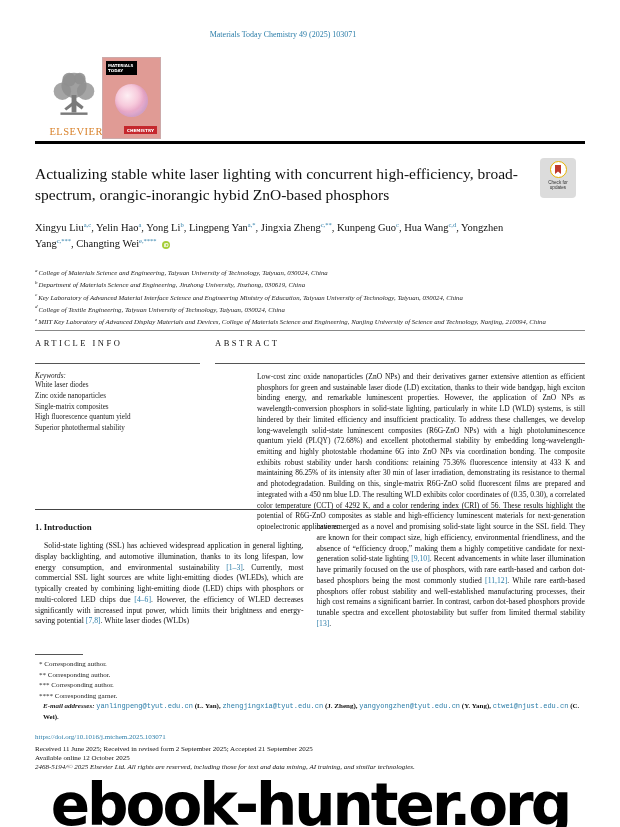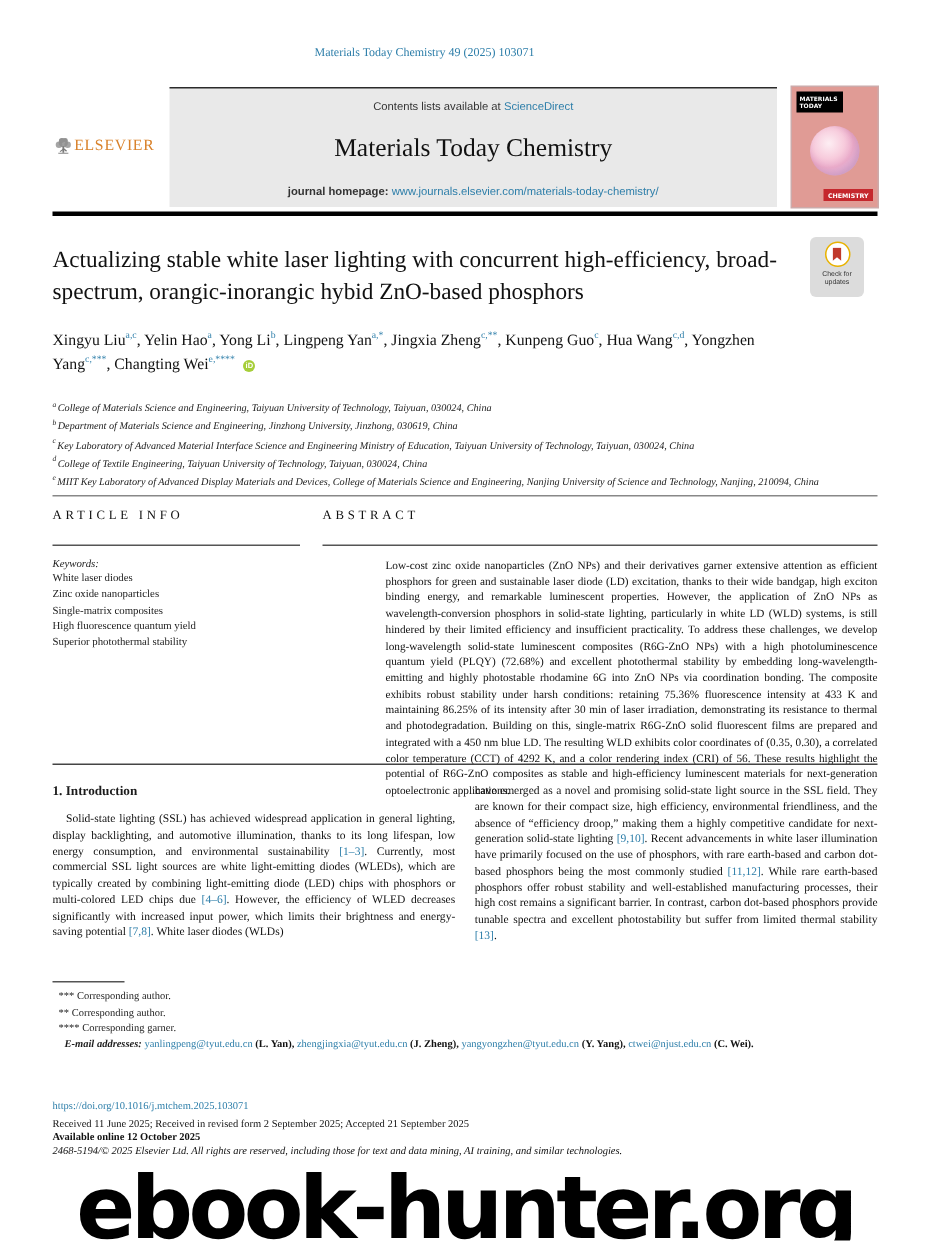--- a/index.html
+++ b/index.html
@@ -10,21 +10,21 @@
   }
   .abs{position:absolute;}
   a,.link{color:#2d7ea9;text-decoration:none;}
   .cite{color:#2d7ea9;}
 
   
   .cite-header{top:30px;left:0;width:566px;text-align:center;font-size:8px;color:#2d7ea9;}
 
   
   .masthead{top:58px;left:35px;width:550px;height:80px;display:flex;align-items:stretch;}
-  .pub-block{width:68px;display:flex;flex-direction:row;align-items:center;justify-content:flex-end;padding-bottom:1px;}
+  .pub-block{width:68px;display:flex;flex-direction:column;align-items:flex-end;justify-content:flex-end;padding-bottom:1px;}
   .pub-name{font-size:10.5px;letter-spacing:.5px;color:#d9822b;font-family:"Liberation Serif",serif;}
   .mast-center{flex:1;margin:0 10px;background:#e9e9e9;border-top:1.5px solid #2b2b2b;
     display:flex;flex-direction:column;align-items:center;justify-content:space-between;
     padding:7px 4px 6px 4px;}
   .contents-line{font-size:7.5px;font-family:"Liberation Sans",sans-serif;color:#333;}
   .journal-title{font-size:17px;color:#111;}
   .homepage-line{font-size:7.5px;font-family:"Liberation Sans",sans-serif;color:#333;}
   .homepage-label{font-weight:bold;}
   .cover{width:57px;height:80px;position:relative;background:#e09b95;box-shadow:0 0 0 1px #caa;}
   .cover-brand{position:absolute;top:3px;left:3px;width:27px;background:#000;color:#fff;
@@ -71,26 +71,26 @@
   .sec-head{font-size:8.8px;font-weight:bold;margin-bottom:9px;}
   .body-par{font-size:7.7px;line-height:1.4;text-align:justify;color:#111;}
   .indent{text-indent:9px;}
 
   
   .footnotes{top:654px;left:35px;width:550px;}
   .fn-rule{width:48px;border-top:1px solid #555;margin-bottom:4px;}
   .note{font-size:7px;line-height:1.5;padding-left:4px;}
   .email-line{font-size:7px;line-height:1.5;padding-left:8px;}
   .email-label{font-style:italic;font-weight:bold;}
-  .email-addr{color:#2d7ea9;}
+  .email-addr{color:#2d7ea9;font-family:Liberation Mono, monospace;}
   .email-name{color:#111;font-weight:bold;}
 
   .doi{top:733px;left:35px;font-size:7px;color:#2d7ea9;}
   .imprint1{top:745px;left:35px;font-size:7px;color:#111;}
-  .imprint2{top:754px;left:35px;font-size:7px;color:#111;font-weight:bold;}
+  .imprint2{top:754px;left:35px;font-size:7px;color:#111;}
   .imprint3{top:763px;left:35px;font-size:7px;color:#111;font-style:italic;}
 
   .watermark{bottom:-7px;left:0;width:620px;text-align:center;
     font-family:"DejaVu Sans",sans-serif;font-weight:bold;font-size:58px;letter-spacing:-3px;
     color:#000;line-height:1;}
 
   
   .tree{width:58px;height:58px;}
 </style>
 </head>
@@ -108,25 +108,20 @@
         <circle cx="25" cy="12" r="7" opacity=".9"></circle>
         <circle cx="36" cy="11" r="6" opacity=".9"></circle>
         <rect x="27.5" y="28" width="5" height="18" fill="#7a7a7a"></rect>
         <path d="M30 34 L20 42 L22 44 L30 38 Z" fill="#7a7a7a"></path>
         <path d="M30 32 L40 40 L38 43 L30 37 Z" fill="#7a7a7a"></path>
         <rect x="16" y="46" width="28" height="2.5" fill="#7a7a7a"></rect>
       </g>
     </svg>
     <div class="pub-name">ELSEVIER</div>
   </div>
-  <div class="mast-center">
-    <div class="contents-line"><span>Contents lists available at </span><span class="link">ScienceDirect</span></div>
-    <div class="journal-title">Materials Today Chemistry</div>
-    <div class="homepage-line"><span class="homepage-label">journal homepage: </span><span class="link">www.journals.elsevier.com/materials-today-chemistry/</span></div>
-  </div>
   <div class="cover">
     <div class="cover-brand">MATERIALS TODAY</div>
     <div class="cover-ball"></div>
     <div class="cover-chip">CHEMISTRY</div>
   </div>
 </div>
 <div class="abs black-bar"></div>
 
 <div class="abs title">Actualizing stable white laser lighting with concurrent high-efficiency, broad-spectrum, orangic-inorangic hybid ZnO-based phosphors</div>
 
@@ -204,22 +199,23 @@
   </div>
   <div>
     <div class="body-par">have emerged as a novel and promising solid-state light source in the SSL field. They are known for their compact size, high efficiency, environmental friendliness, and the absence of “efficiency droop,” making them a highly competitive candidate for next-generation solid-state lighting <span class="cite">[9,10]</span>. Recent advancements in white laser illumination have primarily focused on the use of phosphors, with rare earth-based and carbon dot-based phosphors being the most commonly studied <span class="cite">[11,12]</span>. While rare earth-based phosphors offer robust stability and well-established manufacturing processes, their high cost remains a significant barrier. In contrast, carbon dot-based phosphors provide tunable spectra and excellent photostability but suffer from limited thermal stability <span class="cite">[13]</span>.</div>
   </div>
 </div>
 
 <div class="abs footnotes">
   <div class="fn-rule"></div>
   <div>
 
+  <div class="note">* Corresponding author.</div>
+      <div class="note">** Corresponding author.</div>
       <div class="note">*** Corresponding author.</div>
-      <div class="note">** Corresponding author.</div>
       <div class="note">**** Corresponding garner.</div>
     </div>
   <div class="email-line">
     <span class="email-label">E-mail addresses: </span><span><span><span class="email-addr">yanlingpeng@tyut.edu.cn</span><span class="email-name"> (L. Yan), </span></span><span><span class="email-addr">zhengjingxia@tyut.edu.cn</span><span class="email-name"> (J. Zheng), </span></span><span><span class="email-addr">yangyongzhen@tyut.edu.cn</span><span class="email-name"> (Y. Yang), </span></span><span><span class="email-addr">ctwei@njust.edu.cn</span><span class="email-name"> (C. Wei).</span></span></span>
   </div>
 </div>
 
 <div class="abs doi">https://doi.org/10.1016/j.mtchem.2025.103071</div>
 <div class="abs imprint1">Received 11 June 2025; Received in revised form 2 September 2025; Accepted 21 September 2025</div>
 <div class="abs imprint2">Available online 12 October 2025</div>

